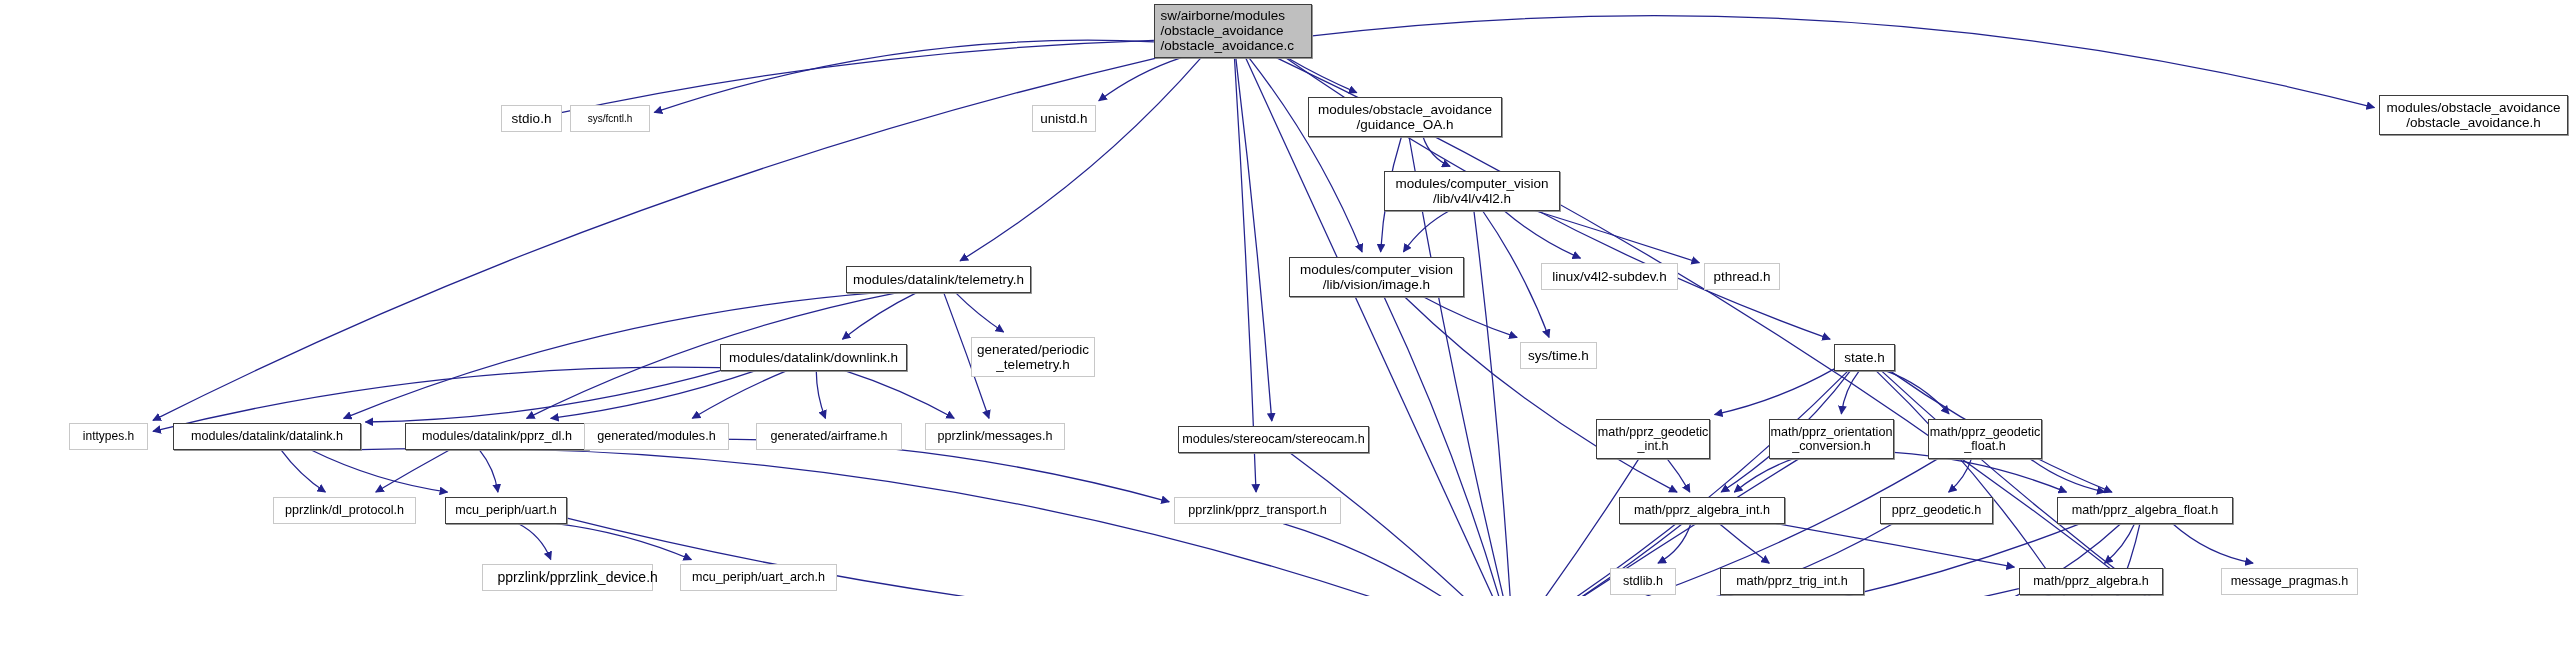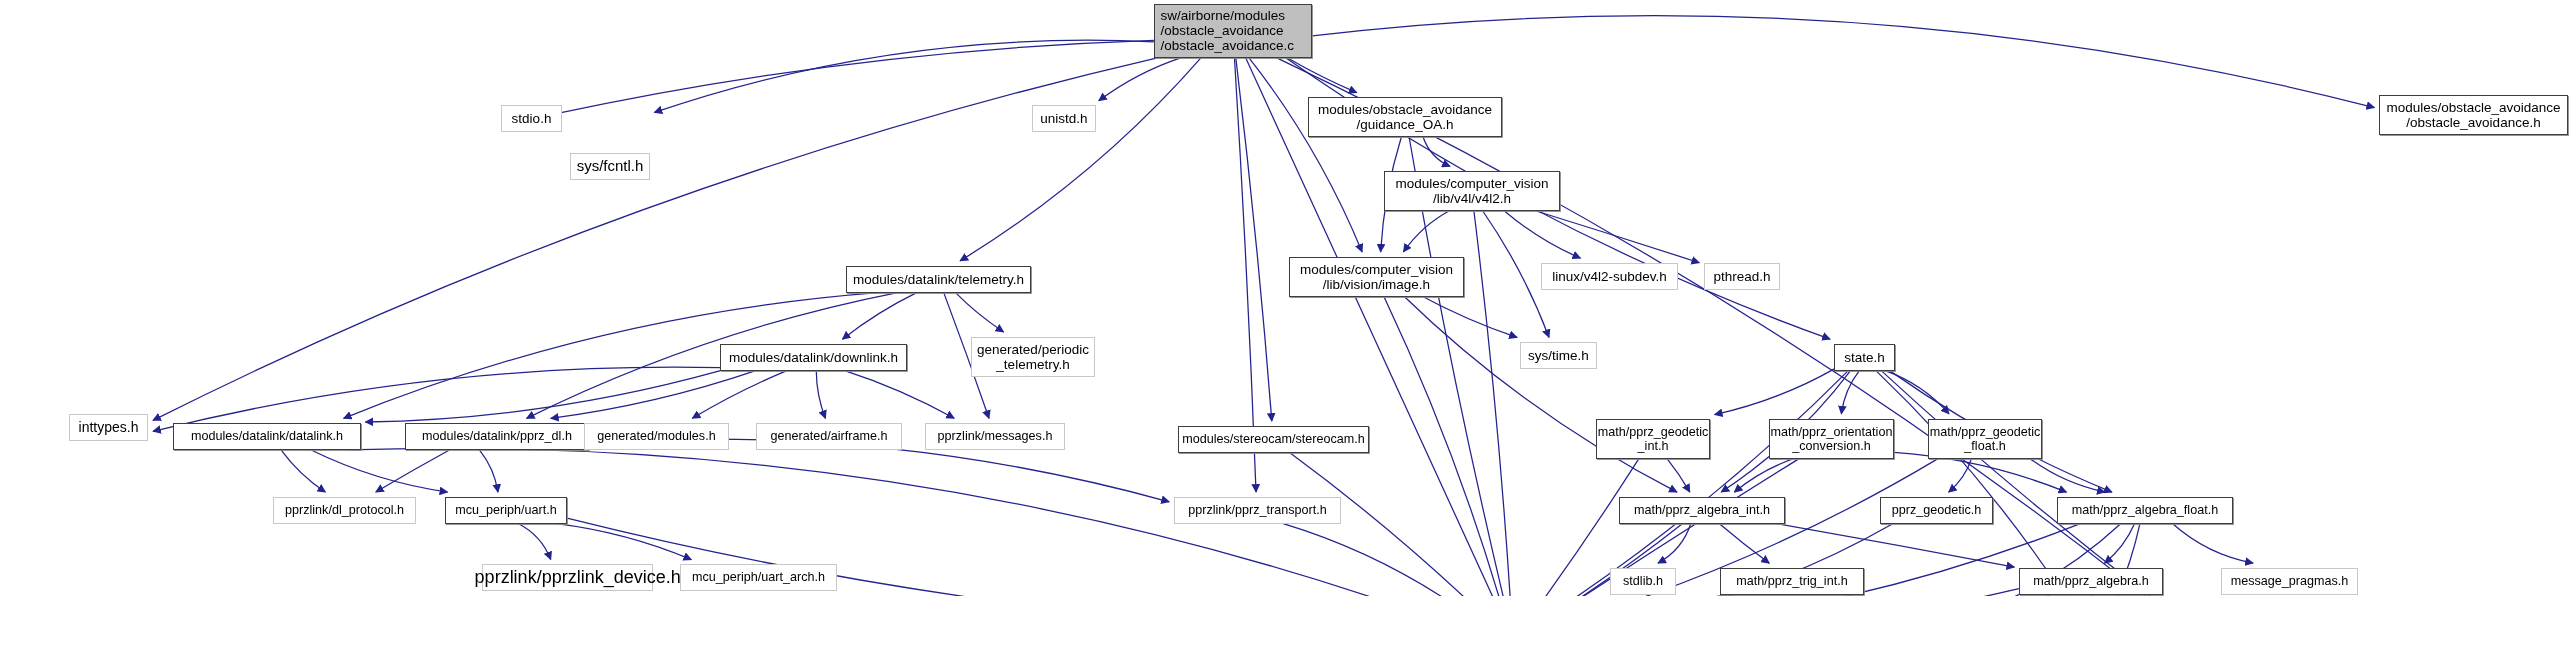--- a/index.html
+++ b/index.html
@@ -132,58 +132,58 @@
       <path d="M2243.0,654.4 Q1981.5,716.0 1713.0,710.2" fill="none" stroke="#23238e" stroke-width="1.4" marker-end="url(#arrow)"></path>
       <path d="M1922.2,661.0 Q1815.7,674.9 1713.0,706.6" fill="none" stroke="#23238e" stroke-width="1.4" marker-end="url(#arrow)"></path>
       <path d="M1432.7,503.0 Q1552.7,591.3 1659.6,695.0" fill="none" stroke="#23238e" stroke-width="1.4" marker-end="url(#arrow)"></path>
       <path d="M1425.7,582.0 Q1548.3,619.2 1650.0,697.3" fill="none" stroke="#23238e" stroke-width="1.4" marker-end="url(#arrow)"></path>
       <path d="M2103.4,582.0 Q1921.6,686.0 1713.0,703.7" fill="none" stroke="#23238e" stroke-width="1.4" marker-end="url(#arrow)"></path>
     </svg>
 <div class="node root" style="left: 1154px; top: 3.6px; width: 158px; height: 54px; font-size: 13.5px;">sw/airborne/modules
 /obstacle_avoidance
 /obstacle_avoidance.c</div>
     <div class="node " style="left: 501px; top: 105px; width: 61px; height: 27px; font-size: 13.5px;">stdio.h</div>
-    <div class="node " style="left: 570px; top: 105px; width: 80px; height: 27px; font-size: 15px; margin-top: 48px;">sys/fcntl.h</div>
+    <div class="node " style="left: 570px; top: 105px; width: 80px; height: 27px; font-size: 10px;">sys/fcntl.h</div>
     <div class="node " style="left: 1032px; top: 105px; width: 64px; height: 27px; font-size: 13.5px;">unistd.h</div>
     <div class="node hdr" style="left: 1308px; top: 97px; width: 194px; height: 40px; font-size: 13.5px;">modules/obstacle_avoidance
 /guidance_OA.h</div>
     <div class="node hdr" style="left: 2379px; top: 95px; width: 189px; height: 40px; font-size: 13.5px;">modules/obstacle_avoidance
 /obstacle_avoidance.h</div>
     <div class="node hdr" style="left: 1384px; top: 171px; width: 176px; height: 40px; font-size: 13.5px;">modules/computer_vision
 /lib/v4l/v4l2.h</div>
     <div class="node hdr" style="left: 846px; top: 266px; width: 185px; height: 27px; font-size: 13.5px;">modules/datalink/telemetry.h</div>
     <div class="node hdr" style="left: 1289px; top: 257px; width: 175px; height: 40px; font-size: 13.5px;">modules/computer_vision
 /lib/vision/image.h</div>
     <div class="node " style="left: 1541px; top: 263px; width: 137px; height: 27px; font-size: 13.5px;">linux/v4l2-subdev.h</div>
     <div class="node " style="left: 1704px; top: 263px; width: 76px; height: 27px; font-size: 13.5px;">pthread.h</div>
     <div class="node hdr" style="left: 720px; top: 344px; width: 187px; height: 27px; font-size: 13.5px;">modules/datalink/downlink.h</div>
     <div class="node " style="left: 971px; top: 337px; width: 124px; height: 40px; font-size: 13.5px;">generated/periodic
 _telemetry.h</div>
     <div class="node " style="left: 1520px; top: 342px; width: 77px; height: 27px; font-size: 13.5px;">sys/time.h</div>
     <div class="node hdr" style="left: 1834px; top: 344px; width: 61px; height: 27px; font-size: 13.5px;">state.h</div>
-    <div class="node " style="left: 69px; top: 414px; width: 79px; height: 27px; font-size: 14px;">inttypes.h</div>
+    <div class="node " style="left: 69px; top: 423px; width: 79px; height: 27px; font-size: 12px;">inttypes.h</div>
     <div class="node hdr" style="left: 173px; top: 423px; width: 188px; height: 27px; font-size: 12.6px;">modules/datalink/datalink.h</div>
     <div class="node hdr" style="left: 405px; top: 423px; width: 184px; height: 27px; font-size: 12.6px;">modules/datalink/pprz_dl.h</div>
     <div class="node " style="left: 584px; top: 423px; width: 145px; height: 27px; font-size: 12.6px;">generated/modules.h</div>
     <div class="node " style="left: 756px; top: 423px; width: 146px; height: 27px; font-size: 12.6px;">generated/airframe.h</div>
     <div class="node " style="left: 925px; top: 423px; width: 140px; height: 27px; font-size: 12.6px;">pprzlink/messages.h</div>
     <div class="node hdr" style="left: 1178px; top: 426px; width: 191px; height: 27px; font-size: 12.6px;">modules/stereocam/stereocam.h</div>
     <div class="node hdr" style="left: 1596px; top: 419px; width: 114px; height: 40px; font-size: 12.6px;">math/pprz_geodetic
 _int.h</div>
     <div class="node hdr" style="left: 1769px; top: 419px; width: 125px; height: 40px; font-size: 12.6px;">math/pprz_orientation
 _conversion.h</div>
     <div class="node hdr" style="left: 1928px; top: 419px; width: 114px; height: 40px; font-size: 12.6px;">math/pprz_geodetic
 _float.h</div>
     <div class="node " style="left: 273px; top: 497px; width: 143px; height: 27px; font-size: 12.6px;">pprzlink/dl_protocol.h</div>
     <div class="node hdr" style="left: 445px; top: 497px; width: 122px; height: 27px; font-size: 12.6px;">mcu_periph/uart.h</div>
     <div class="node " style="left: 1174px; top: 497px; width: 167px; height: 27px; font-size: 12.6px;">pprzlink/pprz_transport.h</div>
     <div class="node hdr" style="left: 1619px; top: 497px; width: 166px; height: 27px; font-size: 12.6px;">math/pprz_algebra_int.h</div>
     <div class="node hdr" style="left: 1880px; top: 497px; width: 113px; height: 27px; font-size: 12.6px;">pprz_geodetic.h</div>
     <div class="node hdr" style="left: 2057px; top: 497px; width: 176px; height: 27px; font-size: 12.6px;">math/pprz_algebra_float.h</div>
-    <div class="node " style="left: 482px; top: 564px; width: 171px; height: 27px; font-size: 18px; padding-left: 23px;">pprzlink/pprzlink_device.h</div>
+    <div class="node " style="left: 482px; top: 564px; width: 171px; height: 27px; font-size: 14px; padding-left: 23px;">pprzlink/pprzlink_device.h</div>
     <div class="node " style="left: 680px; top: 564px; width: 157px; height: 27px; font-size: 12.6px;">mcu_periph/uart_arch.h</div>
     <div class="node " style="left: 1610px; top: 568px; width: 66px; height: 27px; font-size: 12.6px;">stdlib.h</div>
     <div class="node hdr" style="left: 1720px; top: 568px; width: 144px; height: 27px; font-size: 12.6px; text-align: center;">math/pprz_trig_int.h</div>
     <div class="node hdr" style="left: 2019px; top: 568px; width: 144px; height: 27px; font-size: 12.6px;">math/pprz_algebra.h</div>
     <div class="node " style="left: 2221px; top: 568px; width: 137px; height: 27px; font-size: 12.6px;">message_pragmas.h</div>
     <div class="node " style="left: 1490px; top: 630px; width: 48px; height: 24px; font-size: 11.7px;">std.h</div>
     <div class="node " style="left: 1884px; top: 630px; width: 54px; height: 24px; font-size: 18px;">math.h</div>
     <div class="node " style="left: 2071px; top: 630px; width: 51px; height: 24px; font-size: 11.7px;">float.h</div>
     <div class="node " style="left: 2181px; top: 630px; width: 56px; height: 24px; font-size: 16px;">string.h</div>
   </div>

